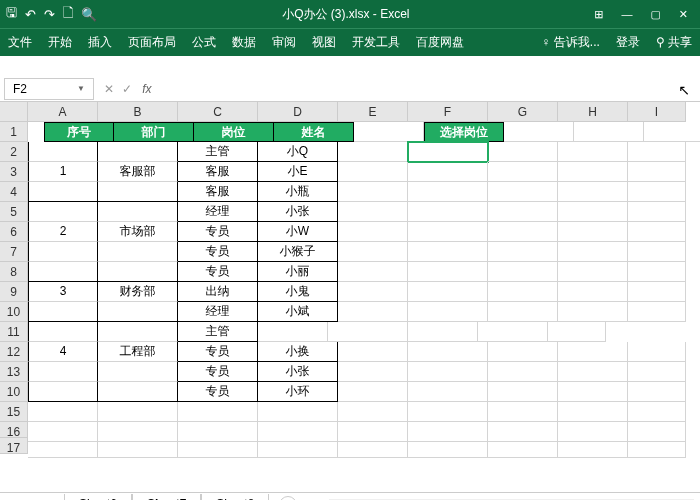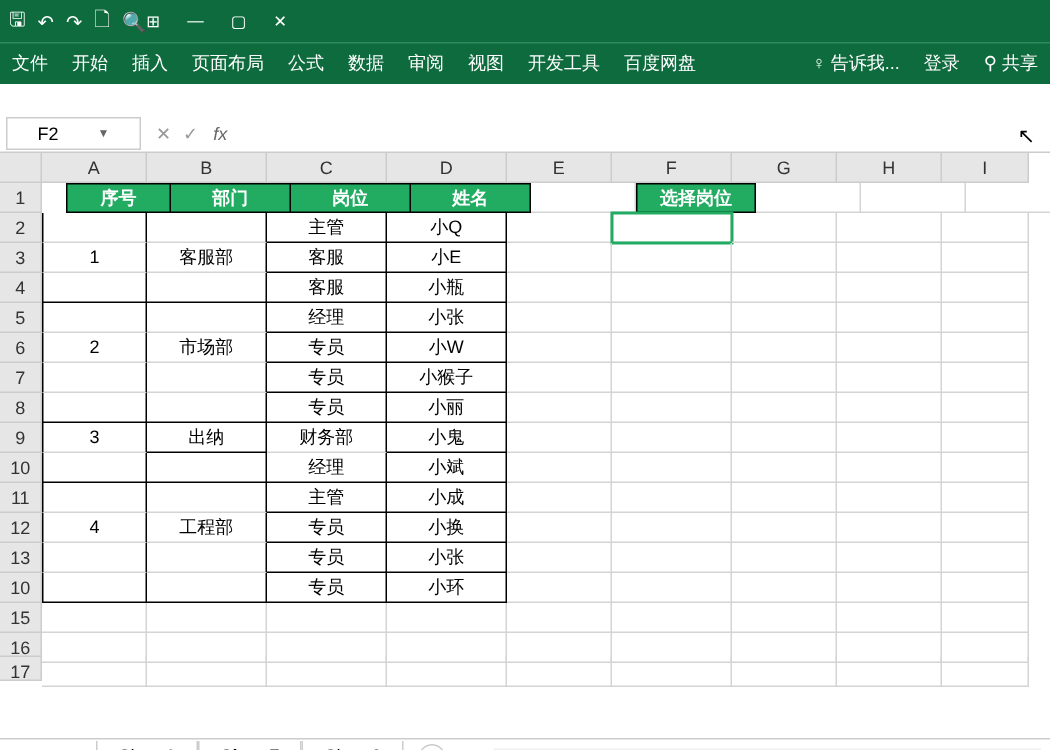--- a/index.html
+++ b/index.html
@@ -7,21 +7,21 @@
 .titlebar { height: 28px; background: #0e6b3e; color: #fff; display: flex; align-items: center; padding: 0 6px; }
 .qat { display: flex; gap: 8px; align-items: center; }
 .qat span { font-size: 13px; }
 .title { flex: 1; text-align: center; font-size: 12px; }
 .wincontrols { display: flex; gap: 18px; margin-right: 6px; }
 .wincontrols span { font-size: 11px; }
 .ribbonbar { height: 28px; background: #0e6b3e; color: #fff; display: flex; align-items: center; padding: 0 8px; gap: 16px; border-top: 1px solid #2d8a5c; }
 .ribbonbar .tab { font-size: 12px; cursor: pointer; }
 .ribbonbar .spacer { flex: 1; }
 .formulabar { height: 26px; display: flex; align-items: center; border-bottom: 1px solid #ccc; background: #fff; margin-top: 20px; }
-.namebox { width: 90px; height: 22px; border: 1px solid #ccc; margin-left: 4px; padding: 0 20px; display: flex; align-items: center; justify-content: space-between; font-size: 12px; }
+.namebox { width: 90px; height: 22px; border: 1px solid #ccc; margin-left: 4px; padding: 0 8px; display: flex; align-items: center; justify-content: space-between; font-size: 12px; }
 .namebox .dd { font-size: 8px; color: #666; }
 .fxbtns { display: flex; gap: 8px; padding: 0 10px; color: #999; }
 .fxlabel { font-style: italic; color: #666; padding-right: 6px; }
 .grid { display: flex; height: 370px; }
 .rowheaders { width: 28px; }
 .colheaders-row { display: flex; height: 20px; }
 .corner { width: 28px; height: 20px; background: #e6e6e6; border-right: 1px solid #ccc; border-bottom: 1px solid #ccc; }
 .colheader { height: 20px; background: #e6e6e6; border-right: 1px solid #ccc; border-bottom: 1px solid #ccc; text-align: center; line-height: 20px; font-size: 12px; color: #333; }
 .rowheader { width: 28px; height: 20px; background: #e6e6e6; border-right: 1px solid #ccc; border-bottom: 1px solid #ccc; text-align: center; line-height: 20px; font-size: 12px; color: #333; }
 .rowheader.short { height: 16px; }
@@ -50,20 +50,21 @@
 <body>
 
 <div class="titlebar">
   <div class="qat">
     <span>🖫</span>
     <span>↶</span>
     <span>↷</span>
     <span>🗋</span>
     <span>🔍</span>
   </div>
+  <div class="title">小Q办公 (3).xlsx - Excel</div>
   <div class="wincontrols">
     <span>⊞</span>
     <span>—</span>
     <span>▢</span>
     <span>✕</span>
   </div>
 </div>
 
 <div class="ribbonbar">
   <span class="tab">文件</span>
@@ -215,22 +216,22 @@
           <div class="cell bMid bRmid" style="width: 80px;">专员</div>
           <div class="cell bMid bR" style="width: 80px; font-family: Liberation Serif, serif;">小丽</div>
           <div class="cell" style="width: 70px;"></div>
           <div class="cell" style="width: 80px;"></div>
           <div class="cell" style="width: 70px;"></div>
           <div class="cell" style="width: 70px;"></div>
           <div class="cell" style="width: 58px;"></div>
         </div>
         <div class="cellrow">
           <div class="cell bL bRmid" style="width: 70px;">3</div>
+          <div class="cell bRmid" style="width: 80px;">财务部</div>
           <div class="cell bMid bRmid" style="width: 80px;">出纳</div>
-          <div class="cell bRmid" style="width: 80px;">财务部</div>
           <div class="cell bMid bR" style="width: 80px;">小鬼</div>
           <div class="cell" style="width: 70px;"></div>
           <div class="cell" style="width: 80px;"></div>
           <div class="cell" style="width: 70px;"></div>
           <div class="cell" style="width: 70px;"></div>
           <div class="cell" style="width: 58px;"></div>
         </div>
         <div class="cellrow">
           <div class="cell bL bRmid bMid" style="width: 70px;"></div>
           <div class="cell bRmid bMid" style="width: 80px;"></div>
@@ -239,21 +240,20 @@
           <div class="cell" style="width: 70px;"></div>
           <div class="cell" style="width: 80px;"></div>
           <div class="cell" style="width: 70px;"></div>
           <div class="cell" style="width: 70px;"></div>
           <div class="cell" style="width: 58px;"></div>
         </div>
         <div class="cellrow">
           <div class="cell bL bRmid" style="width: 70px;"></div>
           <div class="cell bRmid" style="width: 80px;"></div>
           <div class="cell bMid bRmid" style="width: 80px;">主管</div>
-          <div class="cell bMid bR" style="width: 80px;">小成</div>
           <div class="cell" style="width: 70px;"></div>
           <div class="cell" style="width: 80px;"></div>
           <div class="cell" style="width: 70px;"></div>
           <div class="cell" style="width: 70px;"></div>
           <div class="cell" style="width: 58px;"></div>
         </div>
         <div class="cellrow">
           <div class="cell bL bRmid" style="width: 70px;">4</div>
           <div class="cell bRmid" style="width: 80px;">工程部</div>
           <div class="cell bMid bRmid" style="width: 80px;">专员</div>

